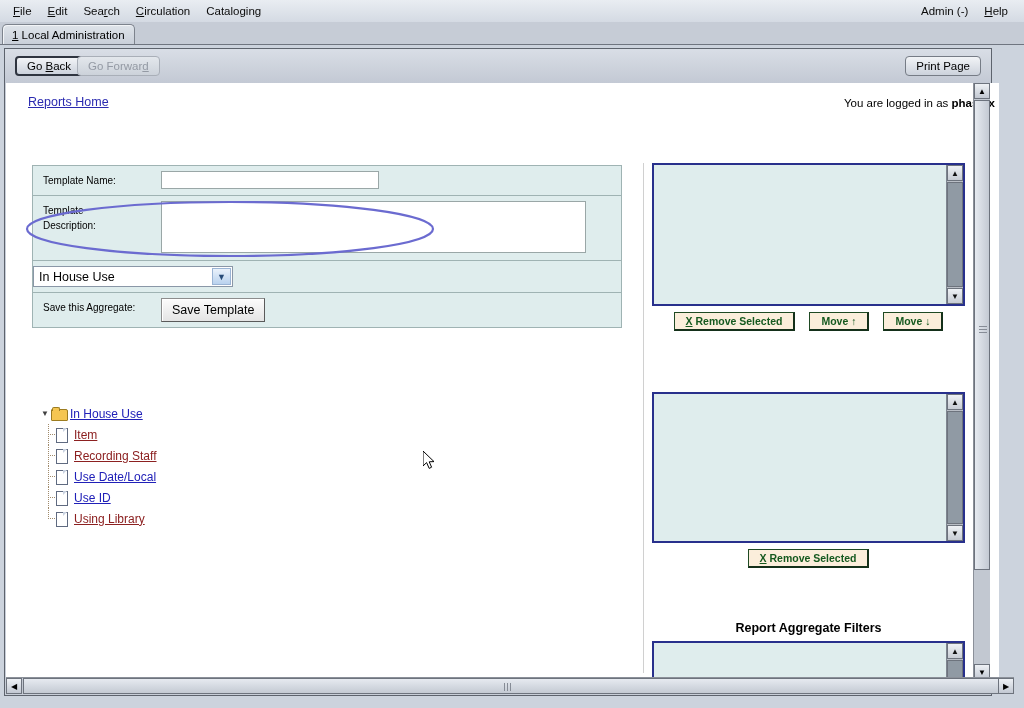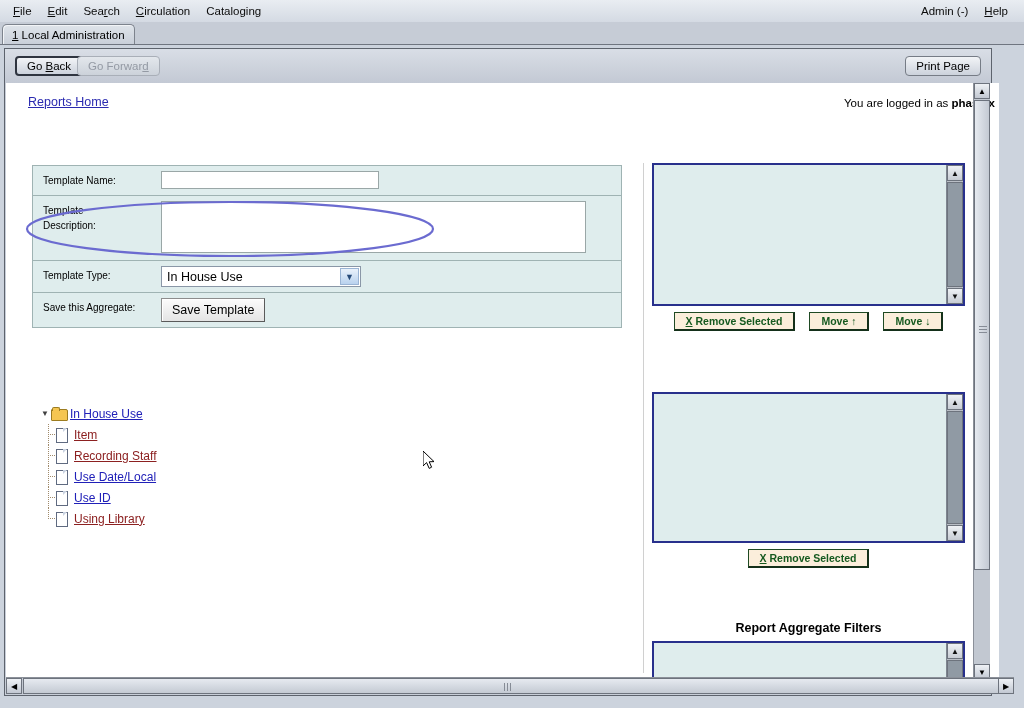--- a/index.html
+++ b/index.html
@@ -464,21 +464,20 @@
         </div>
 
         <div class="formrow">
           <div class="flabel">Template<br>Description:</div>
           <div class="fctl">
             <textarea class="textarea-input" placeholder="" style=""></textarea>
           </div>
         </div>
 
         <div class="formrow">
-          <div class="flabel">Template Type:</div>
           <div class="fctl">
             <div class="select-wrap">
               <span class="sel-text">In House Use</span>
               <span class="sel-arrow">▼</span>
             </div>
           </div>
         </div>
 
         <div class="formrow">
           <div class="flabel">Save this Aggregate:</div>

